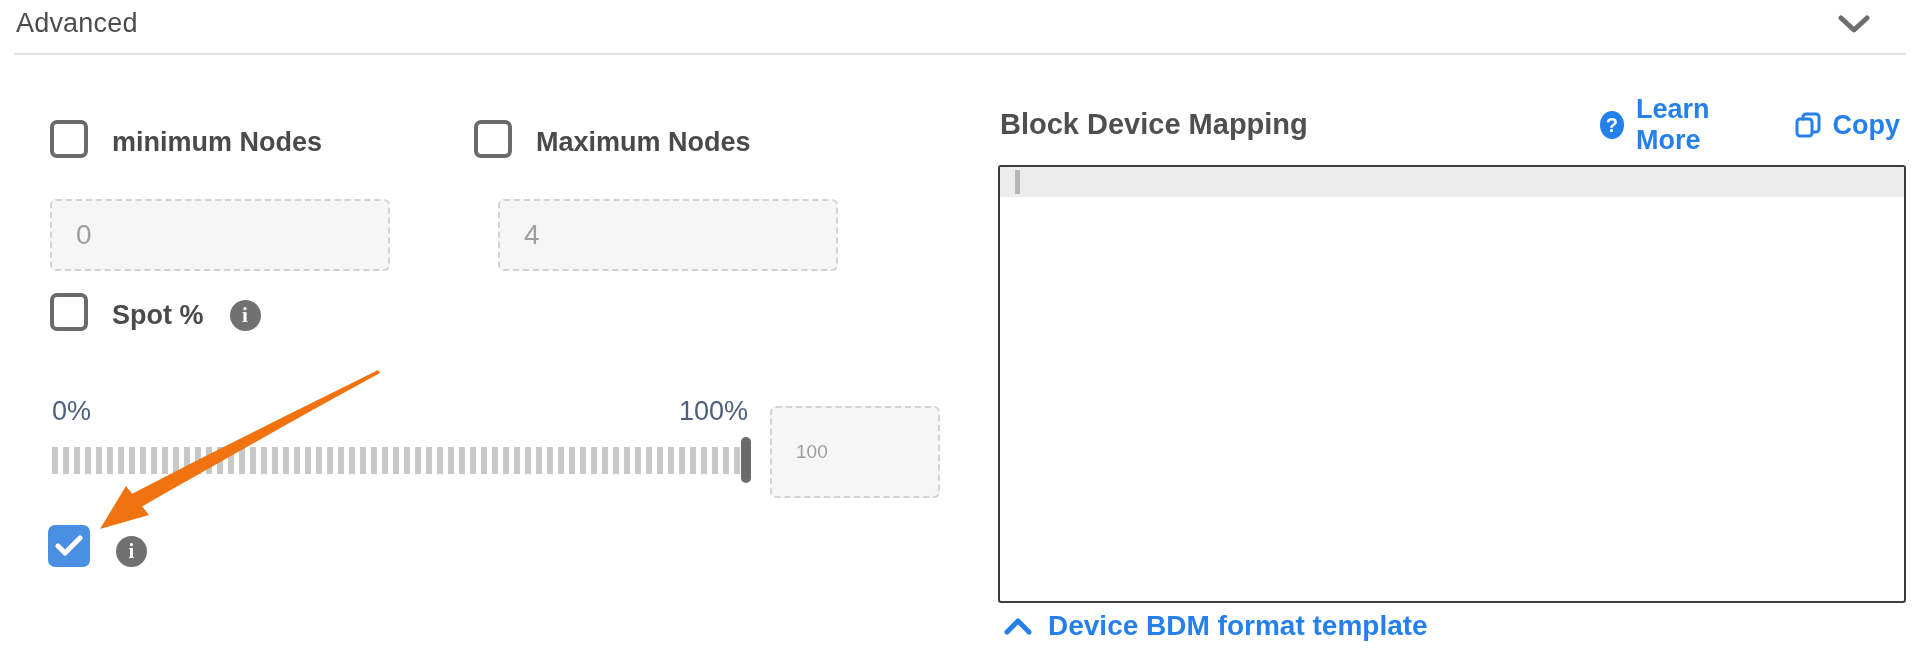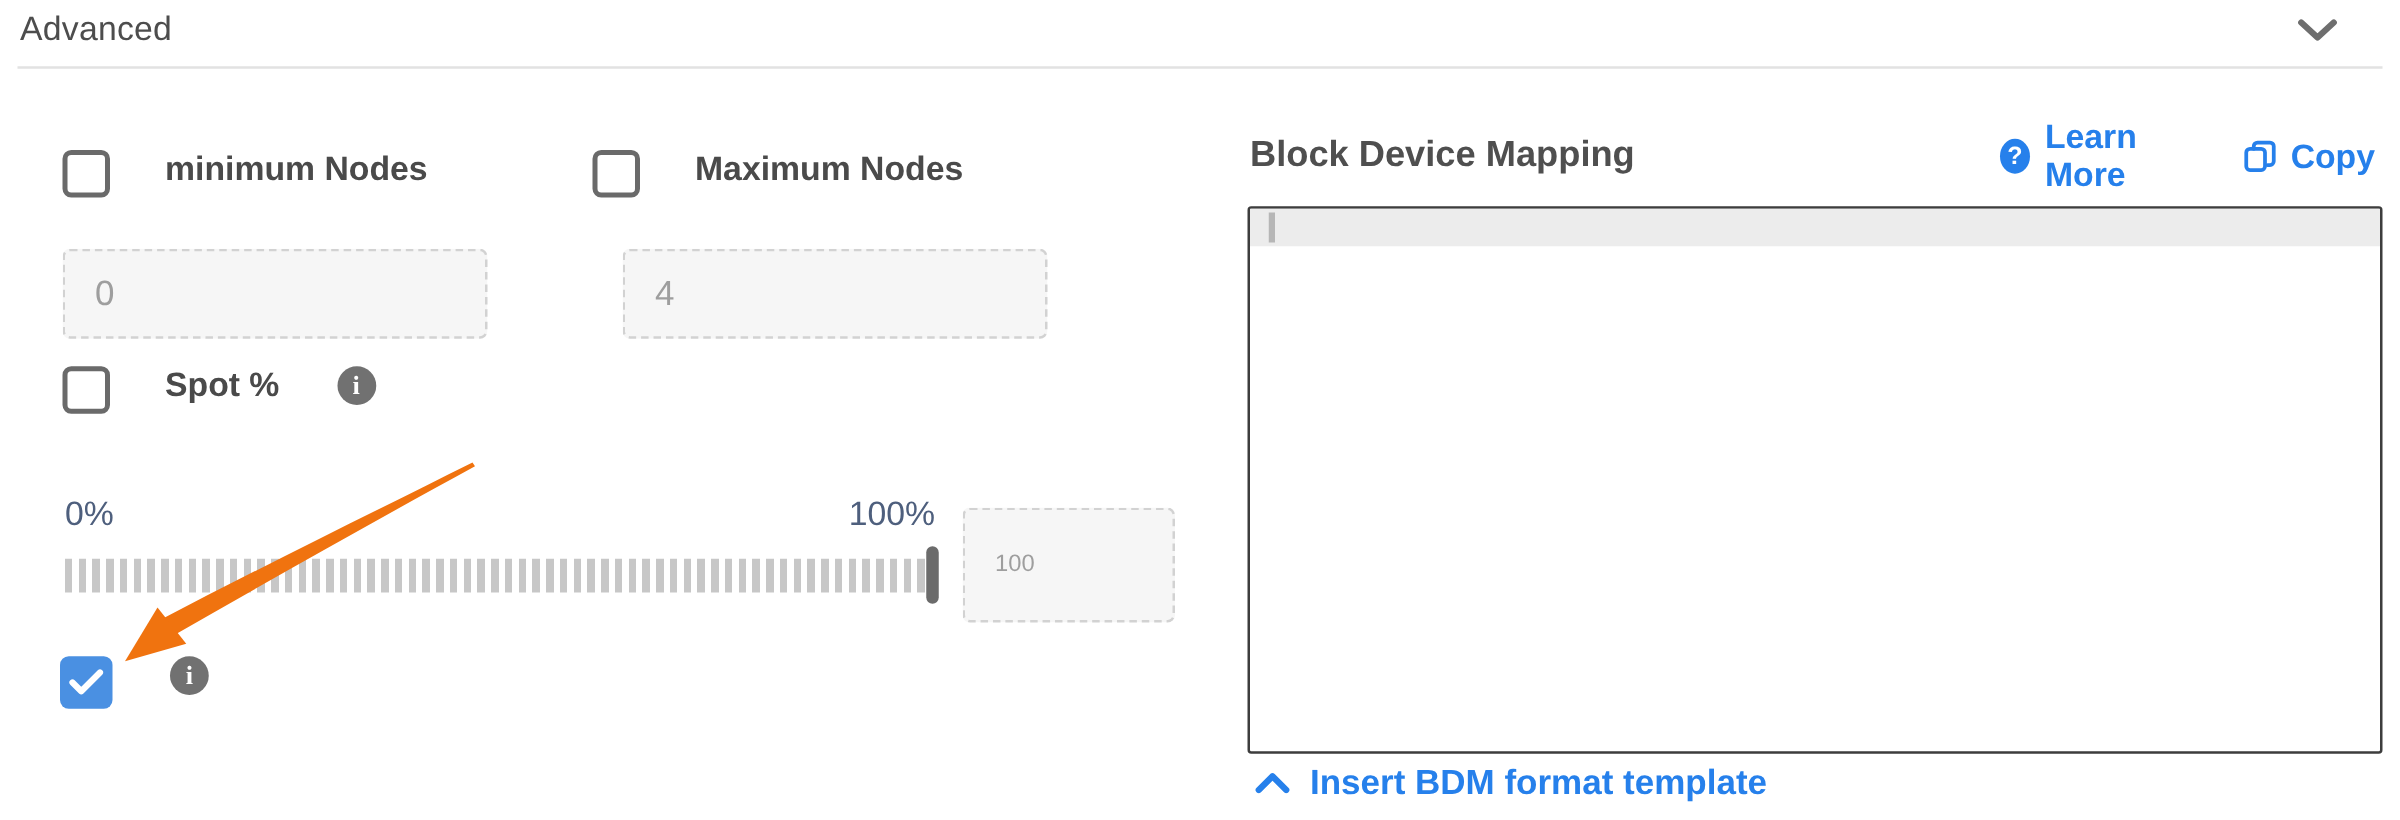--- a/index.html
+++ b/index.html
@@ -9,21 +9,21 @@
 
   
   .adv-header { position:absolute; left:16px; top:8px; font-size:27px;
     color:#4d4d4d; font-weight:400; letter-spacing:0.2px; }
   .collapse-btn { position:absolute; left:1834px; top:8px; width:40px; height:34px;
     display:flex; align-items:center; justify-content:center; cursor:pointer; }
   .divider { position:absolute; left:14px; top:53px; width:1892px; height:2px;
     background:#e2e2e2; }
 
   
-  .cb-row { position:absolute; display:flex; align-items:flex-start;gap:20px; }
+  .cb-row { position:absolute; display:flex; align-items:flex-end; }
   .cb { width:38px; height:38px; border:4px solid #6a6a6a; border-radius:7px;
     background:#fff; flex:0 0 auto; cursor:pointer; }
   .cb.checked { width:42px; height:42px; border:none; background:#4a90e2;
     display:flex; align-items:center; justify-content:center; }
   .cb-label { margin-left:24px; font-size:27px; font-weight:600; color:#4a4a4a; }
   .info-icon { margin-left:26px; width:31px; height:31px; border-radius:50%;
     background:#717171; color:#fff; display:flex; align-items:center;
     justify-content:center; font-size:21px; font-weight:700;
     font-family:"Liberation Serif", serif; cursor:pointer; }
 
@@ -146,16 +146,16 @@
     <div class="editor-activeline">
       <div class="editor-caret"></div>
     </div>
     <div></div>
   </div>
 
   <div class="insert-row">
     <svg width="28" height="18" viewBox="0 0 28 18">
       <polyline points="3,15 14,4 25,15" fill="none" stroke="#2680eb" stroke-width="5" stroke-linecap="round" stroke-linejoin="round"></polyline>
     </svg>
-    <span class="insert-label">Insert BDM format template</span>
+    <span class="insert-label">Device BDM format template</span>
   </div>
 
 </div>
 
 </body></html>

